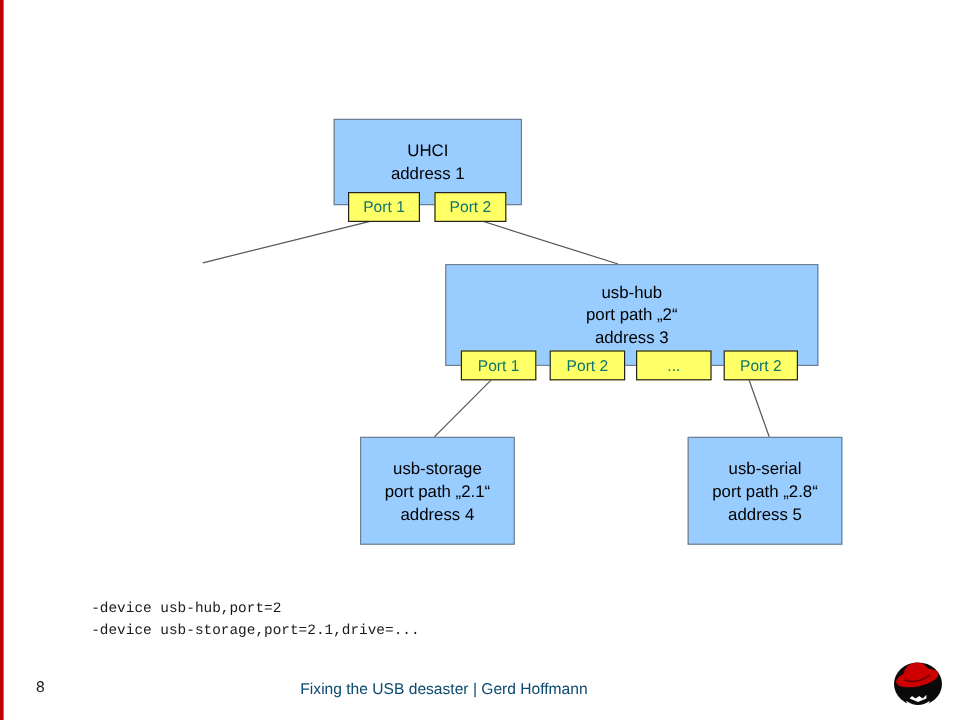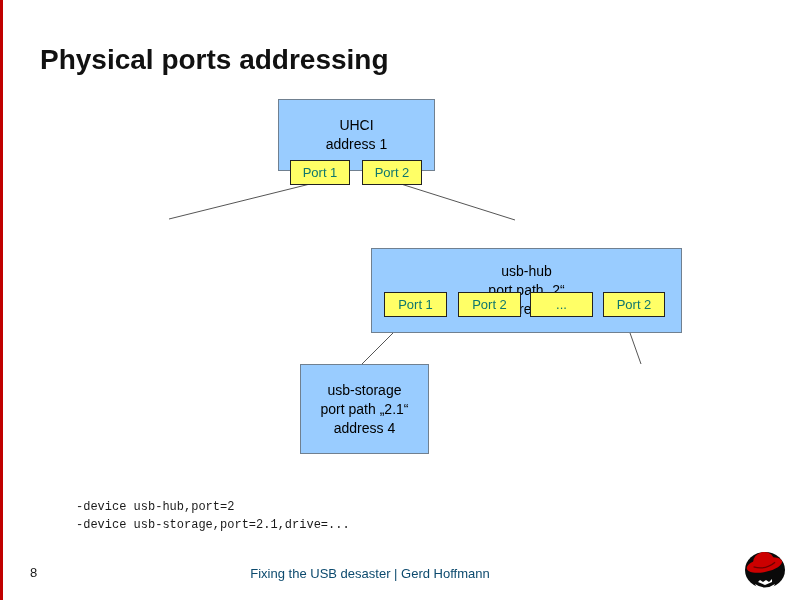--- a/index.html
+++ b/index.html
@@ -14,21 +14,21 @@
   }
   .connectors { position:absolute; left:0; top:0; width:800px; height:600px; }
   .connectors line { stroke:#555; stroke-width:1; }
   .node {
     position:absolute; background:#99ccff; border:1px solid #708090;
     display:flex; flex-direction:column; align-items:center; justify-content:center;
     font-size:14px; line-height:19px; text-align:center;
   }
   .node-uhci    { left:278px; top:99px;  width:155px; height:70px;text-align:right; }
   .node-tablet  { left:107px; top:219px; width:121px; height:89px; }
-  .node-hub     { left:371px; top:220px; width:309px; height:83px;margin-top:28px; }
+  .node-hub     { left:371px; top:220px; width:309px; height:83px; }
   .node-storage { left:300px; top:364px; width:127px; height:88px; }
   .node-serial  { left:573px; top:364px; width:127px; height:88px; }
   .port {
     position:absolute; background:#ffff66; border:1px solid #222;
     display:flex; align-items:center; justify-content:center;
     font-size:13px; color:#0f766e;
   }
   .port-u1 { left:290px; top:160px; width:58px; height:23px; }
   .port-u2 { left:362px; top:160px; width:58px; height:23px; }
   .port-h1 { left:384px; top:292px; width:61px; height:23px; }
@@ -47,21 +47,20 @@
   }
   .logo { position:absolute; left:740px; top:546px; width:50px; height:46px; }
 </style>
 </head>
 <body>
 
 <div class="slide">
 
   <div class="red-bar"></div>
 
-  <h1 class="title">Physical ports addressing</h1>
 
   <svg class="connectors" viewBox="0 0 800 600">
     <line x1="310" y1="184" x2="169" y2="219"></line>
     <line x1="401" y1="184" x2="515" y2="220"></line>
     <line x1="410" y1="316" x2="362" y2="364"></line>
     <line x1="624" y1="316" x2="641" y2="364"></line>
   </svg>
 
   <div class="node node-uhci">
     <div>UHCI</div>
@@ -80,20 +79,25 @@
   <div class="port port-h2">Port 2</div>
   <div class="port port-hd">...</div>
   <div class="port port-h8">Port 2</div>
 
   <div class="node node-storage">
     <div>usb-storage</div>
     <div>port path „2.1“</div>
     <div>address 4</div>
   </div>
 
+  <div class="node node-serial">
+    <div>usb-serial</div>
+    <div>port path „2.8“</div>
+    <div>address 5</div>
+  </div>
 
   <pre class="code"><span>-device usb-hub,port=2</span>
 <span>-device usb-storage,port=2.1,drive=...</span></pre>
 
   <div class="page-num">8</div>
   <div class="footer-text">Fixing the USB desaster  |  Gerd Hoffmann</div>
 
   <svg class="logo" viewBox="0 0 50 46">
     <ellipse cx="25" cy="24" rx="20" ry="18" fill="#0a0a0a"></ellipse>
     <path d="M15 38 Q25 45 35 38 L33 42 Q25 46 17 42 Z" fill="#ffffff"></path>

